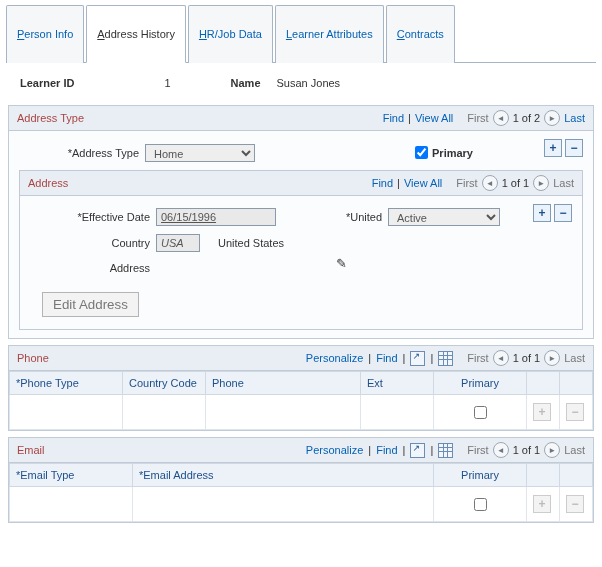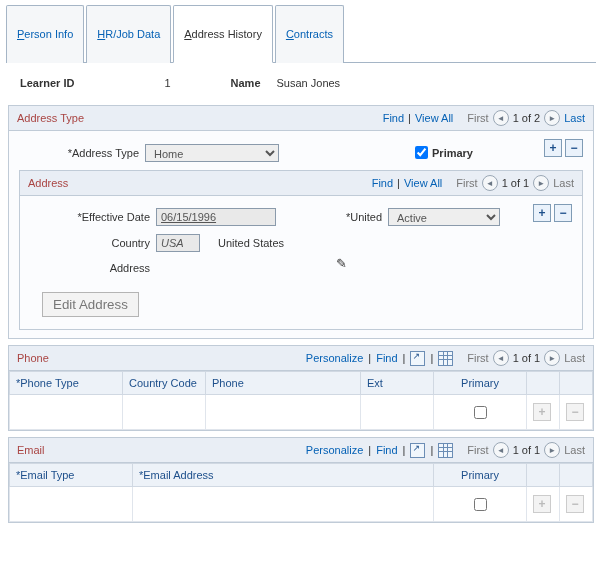--- a/index.html
+++ b/index.html
@@ -40,22 +40,23 @@
 table.data{width:100%;border-collapse:collapse}
 table.data th{background:#edf2f8;border:1px solid #d0d8e2;padding:5px 6px;text-align:left;color:#1d4f8b;font-weight:normal}
 table.data td{border:1px solid #e0e5ec;padding:6px;height:22px}
 .cursor-icon{font-size:13px;color:#333}
 </style>
 </head>
 <body>
 
 <div class="tabs">
   <div class="tab"><u>P</u>erson Info</div>
+  <div class="tab active"><u>A</u>ddress History</div>
   <div class="tab"><u>H</u>R/Job Data</div>
-  <div class="tab active"><u>A</u>ddress History</div>
+  <div class="tab"><u>L</u>earner Attributes</div>
   <div class="tab"><u>C</u>ontracts</div>
 </div>
 
 <div class="header-row">
   <span class="lbl">Learner ID</span>
   <span class="val" style="margin-left:80px">1</span>
   <span class="lbl">Name</span>
   <span style="margin-left:6px">Susan Jones</span>
 </div>
 
@@ -77,21 +78,21 @@
   </div>
   <div class="panel-body">
     <div class="row" style="justify-content:flex-end">
       <span class="plus-minus">
         <span class="sq-btn">+</span>
         <span class="sq-btn">−</span>
       </span>
     </div>
     <div class="row" style="margin-top:-22px">
       <span class="field-lbl req" style="width:120px">Address Type</span>
-      <select style="width:134px">
+      <select style="width:110px">
         <option>Home</option>
       </select>
       <span style="flex:1"></span>
       <input type="checkbox" class="chk" checked="" style="">
       <span style="font-weight:bold;margin-right:110px">Primary</span>
     </div>
 
     <div class="sub-panel">
       <div class="panel-head">
         <span class="panel-title">Address</span>

